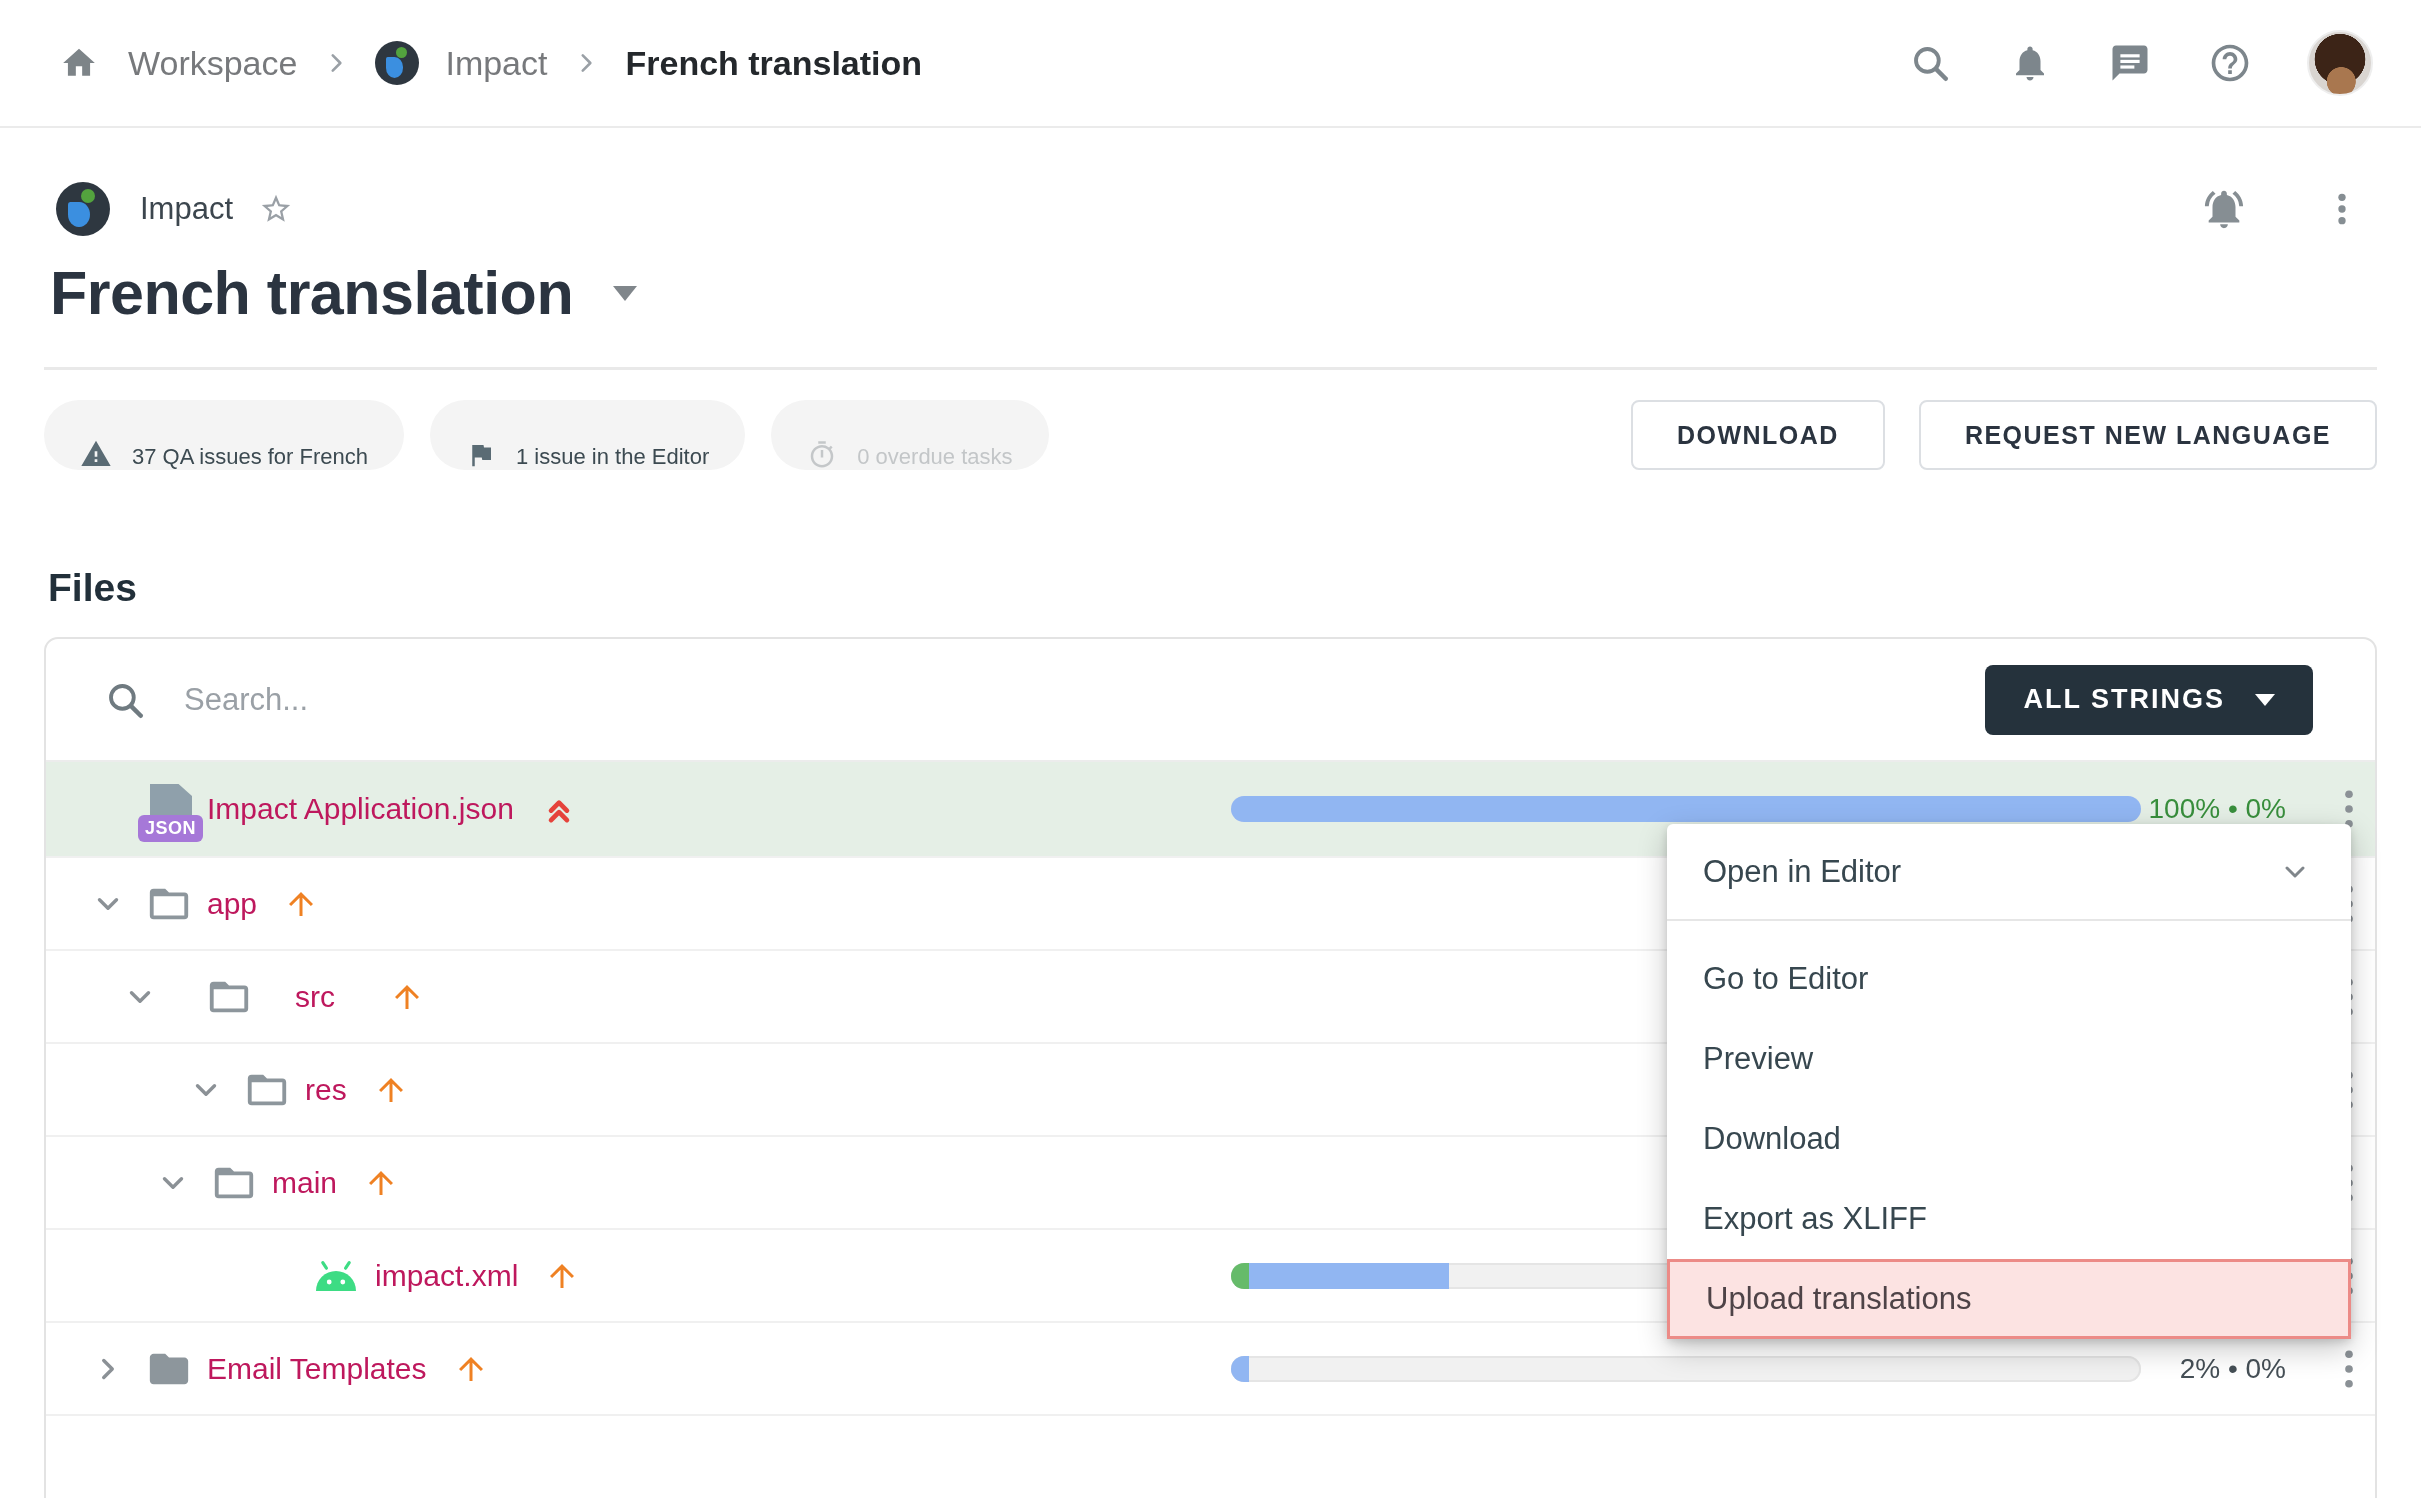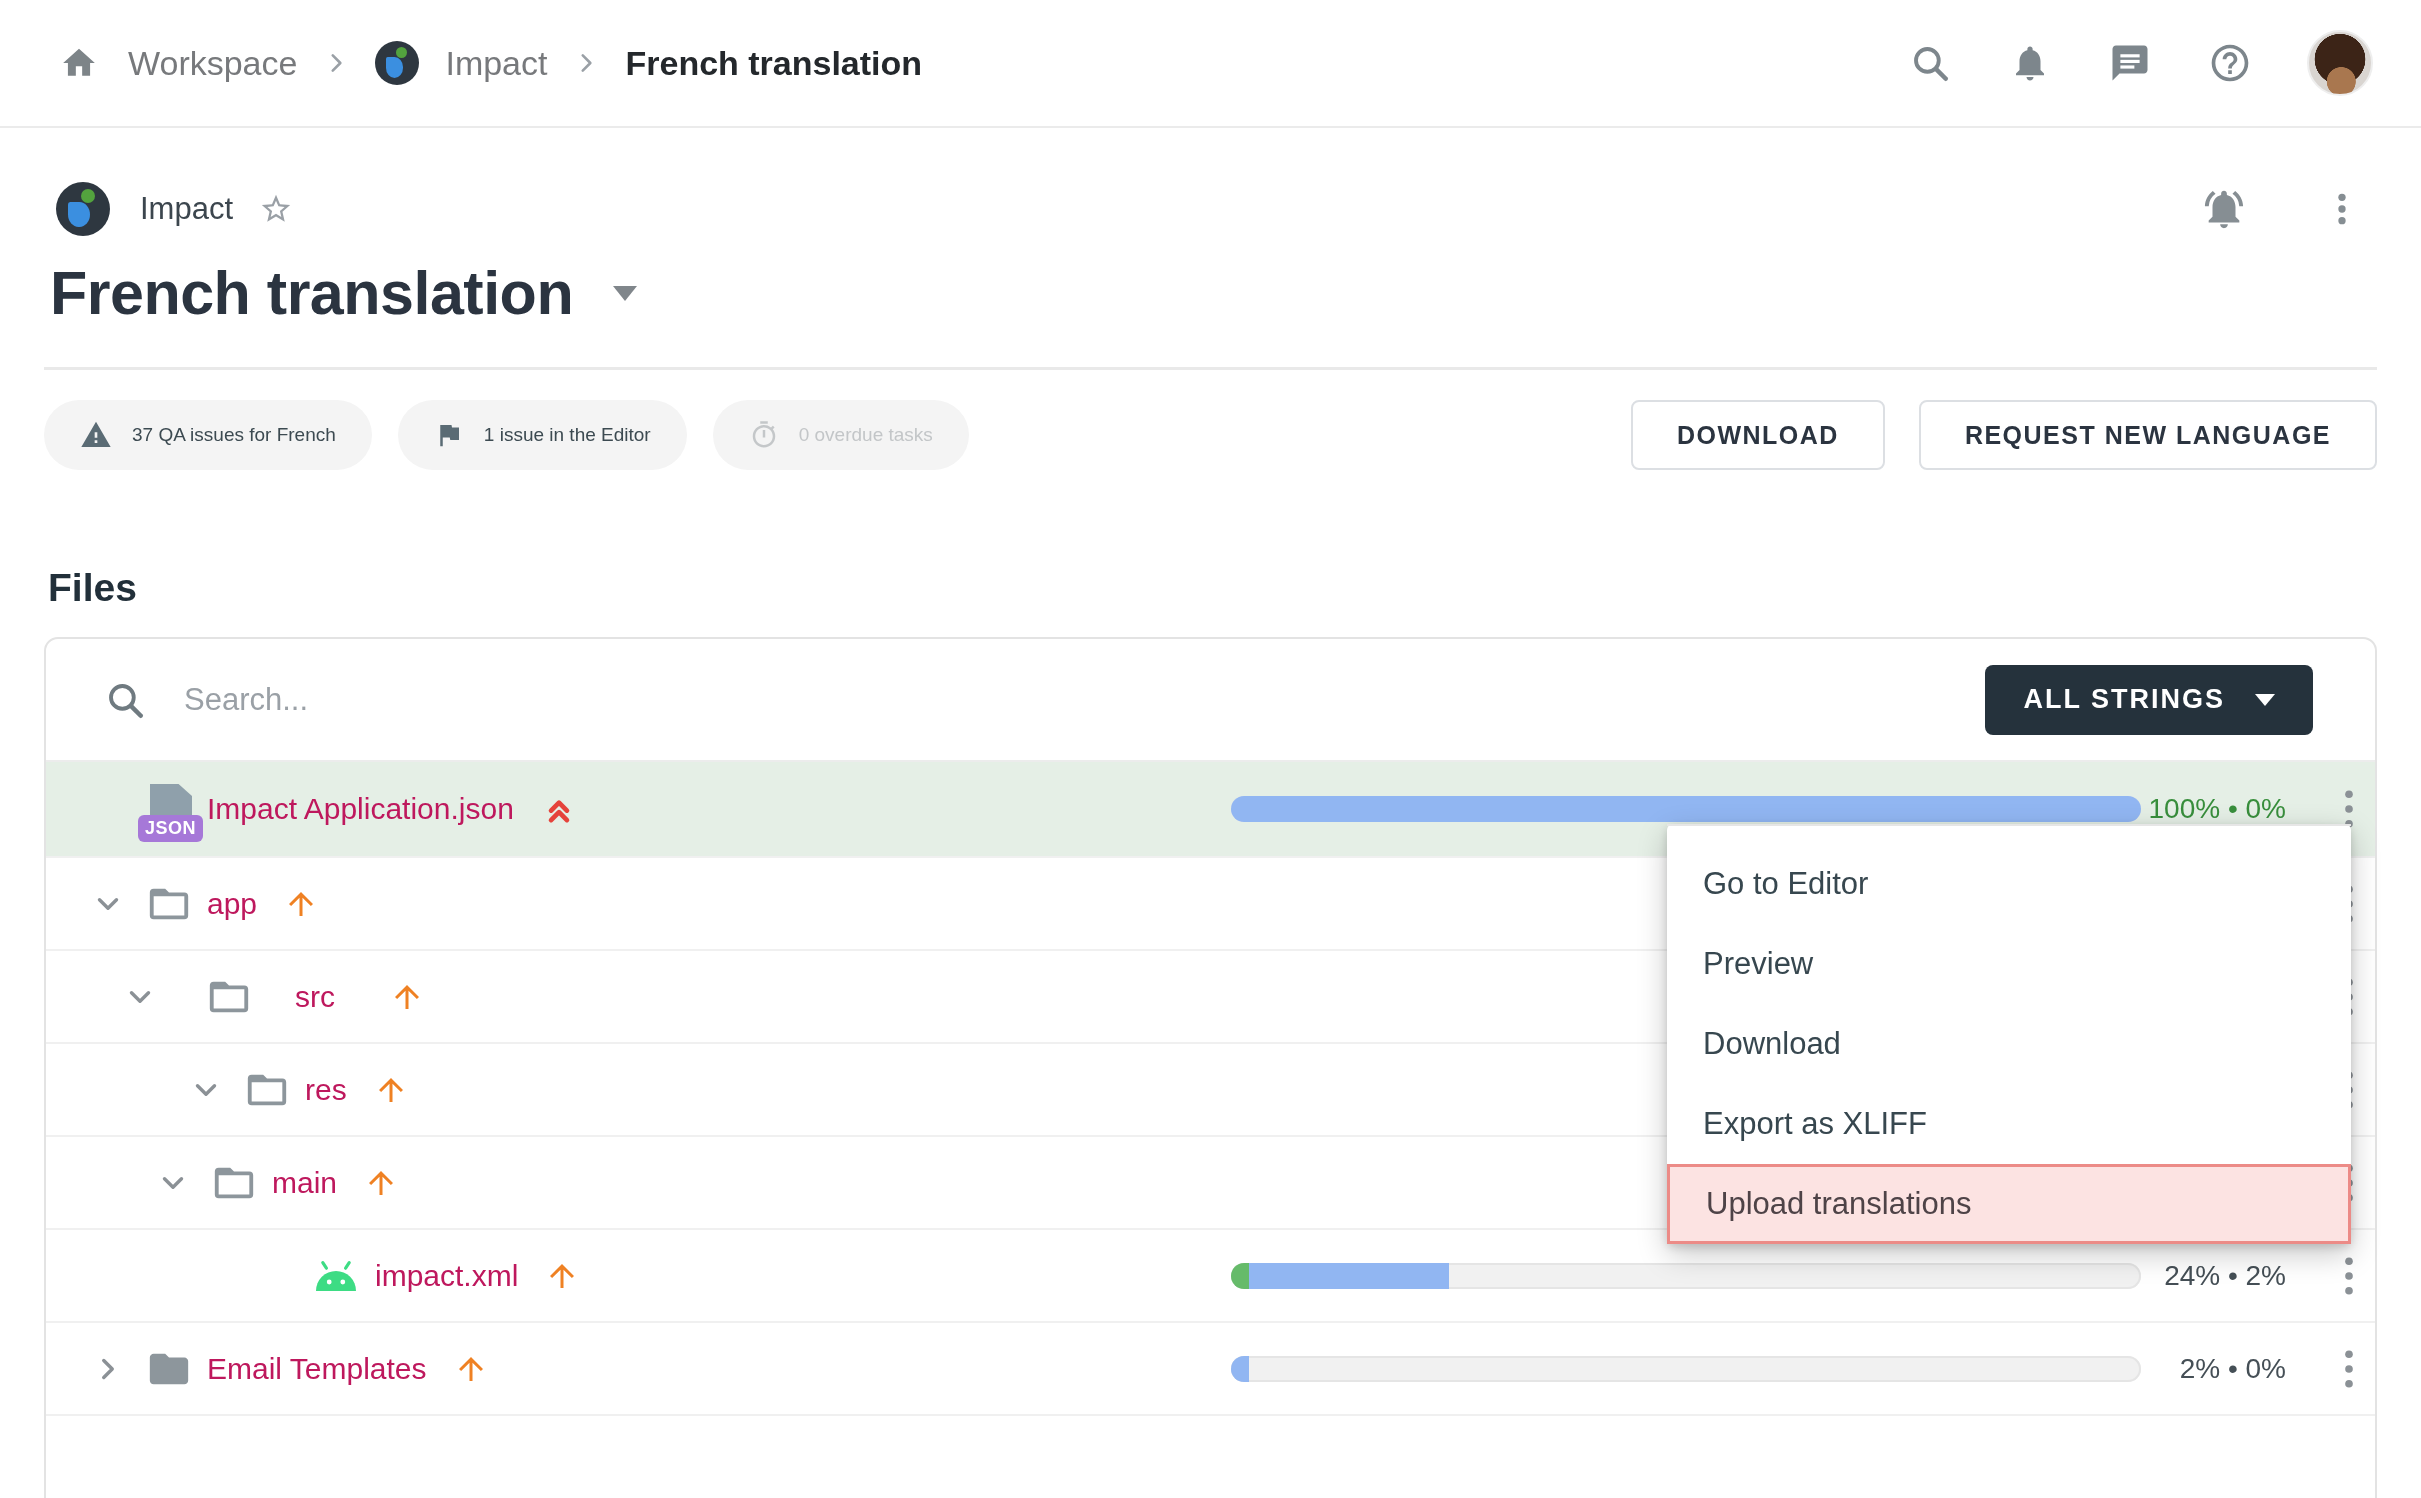--- a/index.html
+++ b/index.html
@@ -32,21 +32,21 @@
   .project-name{font-size:31px;color:#3c464e;margin-left:30px;}
   .star{margin-left:26px;display:flex;}
   .header-actions{margin-left:auto;display:flex;align-items:center;gap:72px;}
   .page-title-row{position:absolute;top:258px;left:50px;display:flex;align-items:center;}
   .page-title{font-size:61px;font-weight:700;color:#2b3440;letter-spacing:-0.5px;}
   .title-caret{margin-left:40px;width:0;height:0;border-left:12px solid transparent;border-right:12px solid transparent;border-top:15px solid #80868b;}
   .header-divider{position:absolute;top:367px;left:44px;right:44px;height:3px;background:#e9e9e9;}
   
   .chips-row{position:absolute;top:400px;left:44px;right:44px;display:flex;align-items:center;}
   .chips{display:flex;gap:26px;}
-  .chip{height:70px;border-radius:35px;background:#f4f4f4;display:flex;align-items:center;padding:0 36px;gap:20px;font-size:19px;color:#3c4a51;}
+  .chip{height:70px;border-radius:35px;background:#f4f4f4;display:flex;align-items:flex-end;padding:0 36px;gap:20px;font-size:22px;color:#3c4a51;}
   .chip.disabled{color:#c3c6c8;}
   .hdr-buttons{margin-left:auto;display:flex;gap:34px;}
   .btn-outline{height:70px;border:2px solid #dcdfe3;border-radius:8px;background:#fff;display:flex;align-items:center;
     padding:0 44px;font-size:25px;font-weight:700;letter-spacing:1.5px;color:#2b3440;font-family:inherit;}
   
   .files-heading{position:absolute;top:566px;left:48px;font-size:39px;font-weight:700;color:#22303a;}
   .card{position:absolute;top:637px;left:44px;width:2333px;height:900px;border:2px solid #e3e3e3;border-radius:14px;
     background:#fff;box-sizing:border-box;overflow:hidden;}
   .search-row{height:123px;display:flex;align-items:center;padding:0 40px 0 58px;border-bottom:2px solid #ececec;box-sizing:border-box;}
   .search-ph{font-size:31px;color:#9aa0a6;margin-left:38px;}
@@ -406,20 +406,26 @@
             <circle cx="12" cy="7" r="2.6" fill="#8b9196"></circle>
             <circle cx="12" cy="17" r="2.6" fill="#8b9196"></circle>
             <circle cx="12" cy="27" r="2.6" fill="#8b9196"></circle>
           </svg>
         </span>
       </div>
     </div>
 </div>
 
 <div class="menu">
+  <div class="menu-header">
+    <span>Open in Editor</span>
+    <svg width="32" height="32" viewBox="0 0 24 24">
+        <path d="M6 9l6 6 6-6" fill="none" stroke="#80868b" stroke-width="2.2" stroke-linecap="round" stroke-linejoin="round"></path>
+      </svg>
+  </div>
   <div class="menu-divider"></div>
   <div class="menu-list">
     <div class="menu-item">Go to Editor</div>
     <div class="menu-item">Preview</div>
     <div class="menu-item">Download</div>
     <div class="menu-item">Export as XLIFF</div>
     <div class="menu-item highlighted">Upload translations</div>
   </div>
 </div>
 

